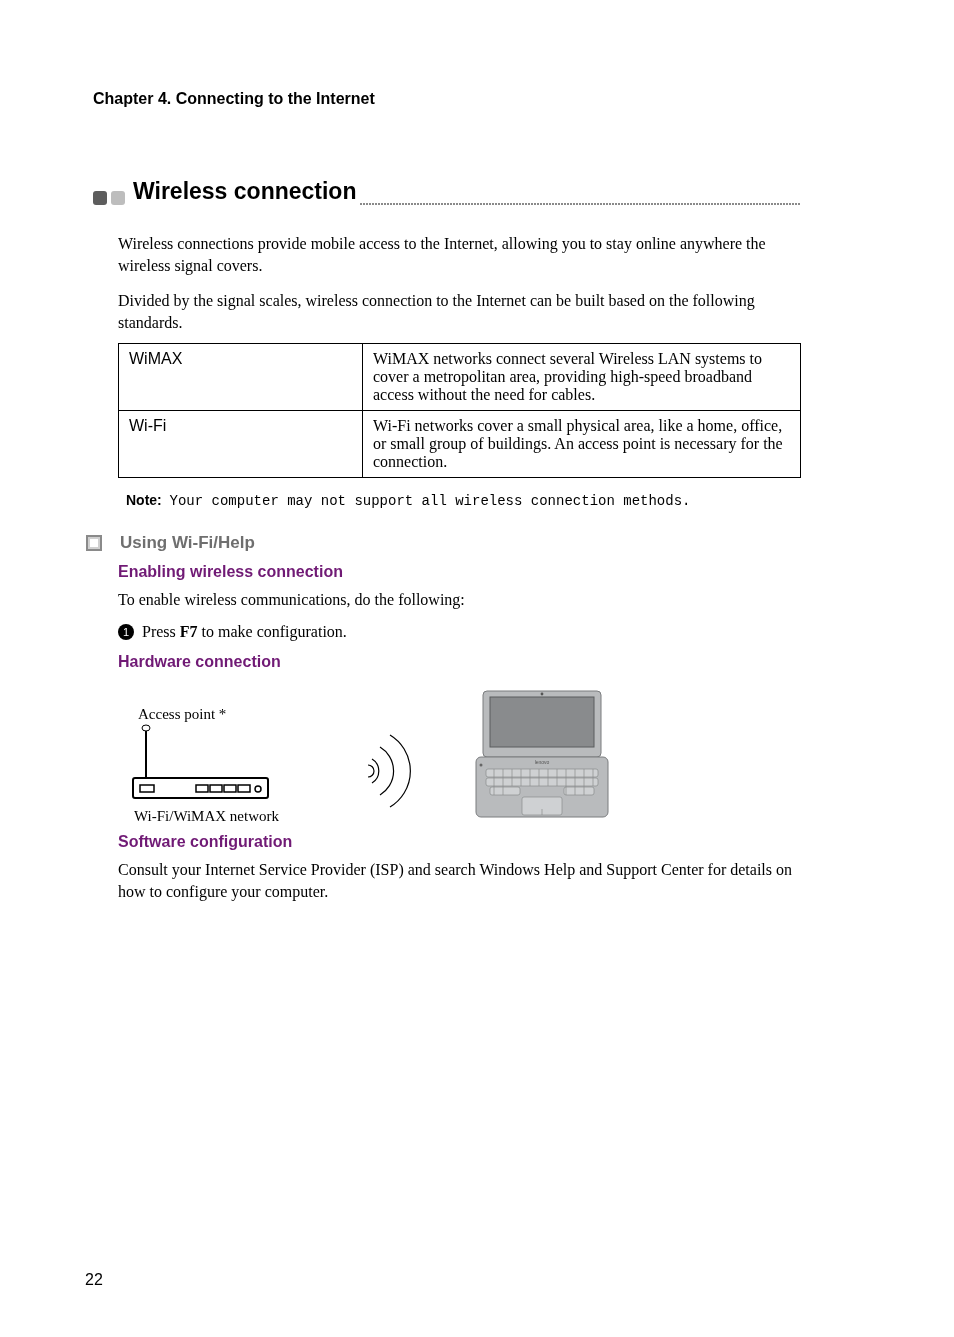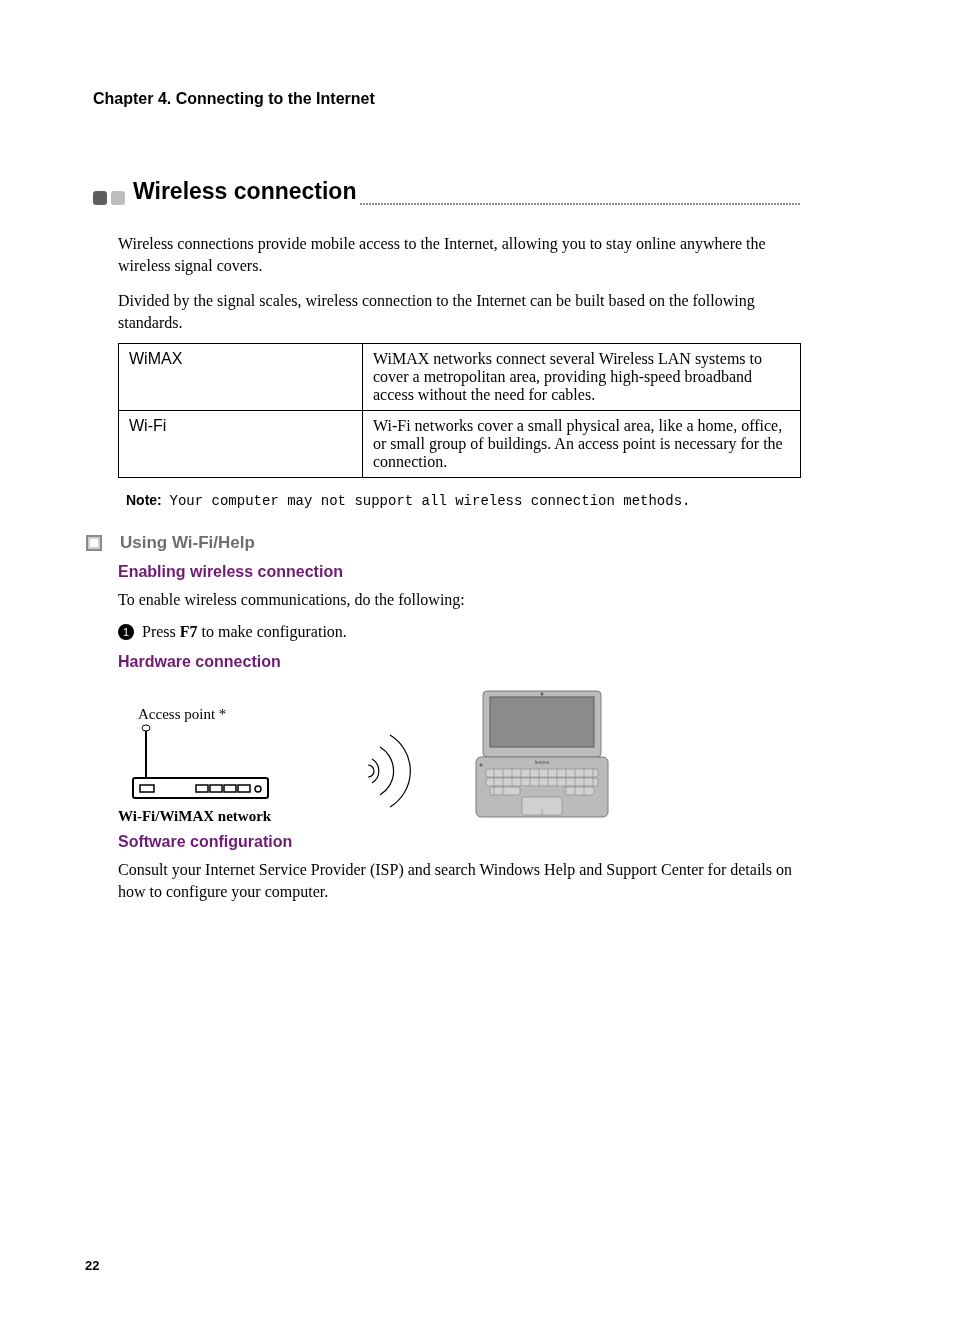--- a/index.html
+++ b/index.html
@@ -144,25 +144,25 @@
   }
   .ap-side { position: relative; }
   .ap-label { font-size: 15px; margin-left: 20px; }
   .foot-note {
     font-size: 15px;
     margin-top: 22px;
     margin-bottom: 24px;
   }
   .page-number {
     position: absolute;
-    bottom: 64px;
+    bottom: 48px;
     left: 85px;
     font-family: Arial, Helvetica, sans-serif;
-    font-weight: bold;
-    font-size: 13px;
+    font-weight: normal;
+    font-size: 16px;
   }
 </style>
 </head>
 <body>
 
 <div class="page">
 
   <div class="chapter-heading">Chapter 4. Connecting to the Internet</div>
 
   <div class="section-row">
@@ -222,21 +222,21 @@
           <rect x="15" y="55" width="135" height="20" rx="2" fill="#fff" stroke="#000" stroke-width="2"></rect>
           <rect x="22" y="62" width="14" height="7" fill="none" stroke="#000" stroke-width="1.5"></rect>
           <g stroke="#000" stroke-width="1.5" fill="none">
             <rect x="78" y="62" width="12" height="7"></rect>
             <rect x="92" y="62" width="12" height="7"></rect>
             <rect x="106" y="62" width="12" height="7"></rect>
             <rect x="120" y="62" width="12" height="7"></rect>
             <circle cx="140" cy="66" r="3"></circle>
           </g>
         </svg>
-        <div class="ap-label" style="margin-left:0; margin-top:-4px; font-size:15px;font-weight:bold;">Wi-Fi/WiMAX network</div>
+        <div class="ap-label" style="margin-left:16px; margin-top:-4px; font-size:15px;">Wi-Fi/WiMAX network</div>
       </div>
 
       <svg width="80" height="100" viewBox="0 0 80 100">
         <g fill="none" stroke="#000" stroke-width="1.2">
           <path d="M20 40 a6 6 0 0 1 0 12"></path>
           <path d="M24 34 a14 14 0 0 1 0 24"></path>
           <path d="M32 22 a28 28 0 0 1 0 48"></path>
           <path d="M42 10 a42 42 0 0 1 0 72"></path>
         </g>
       </svg>

